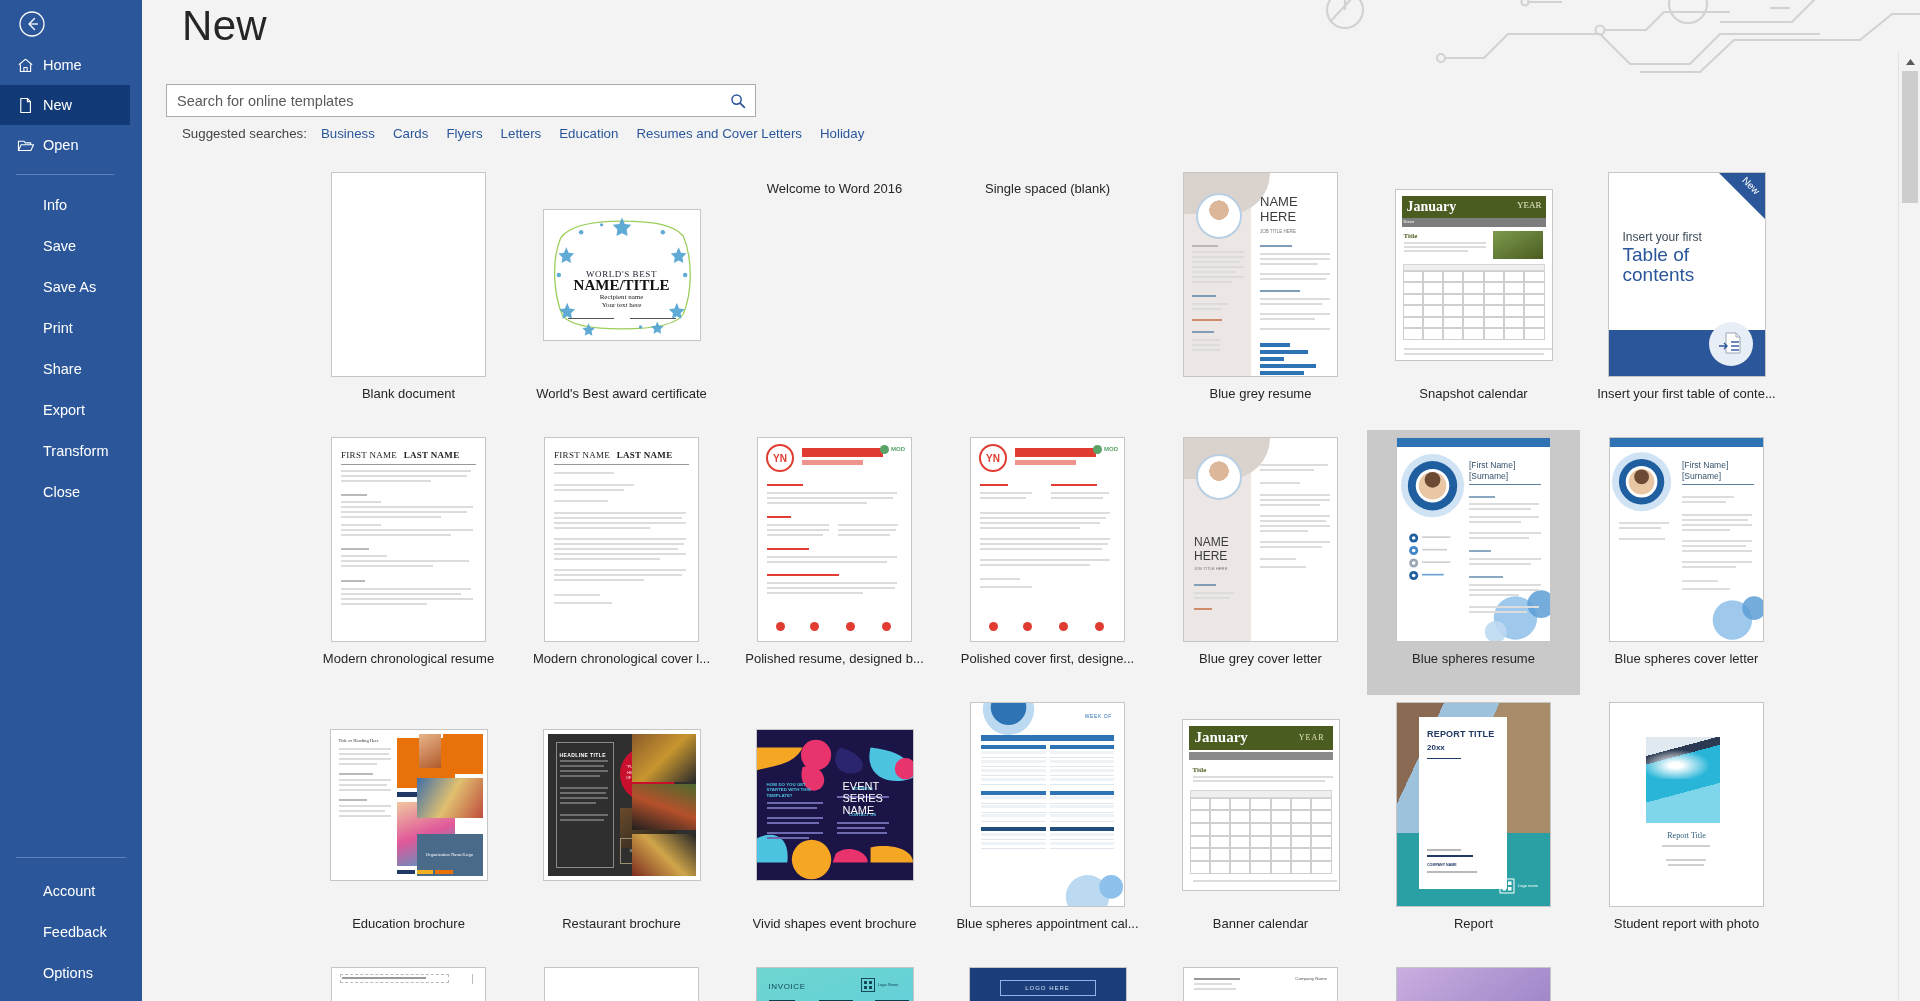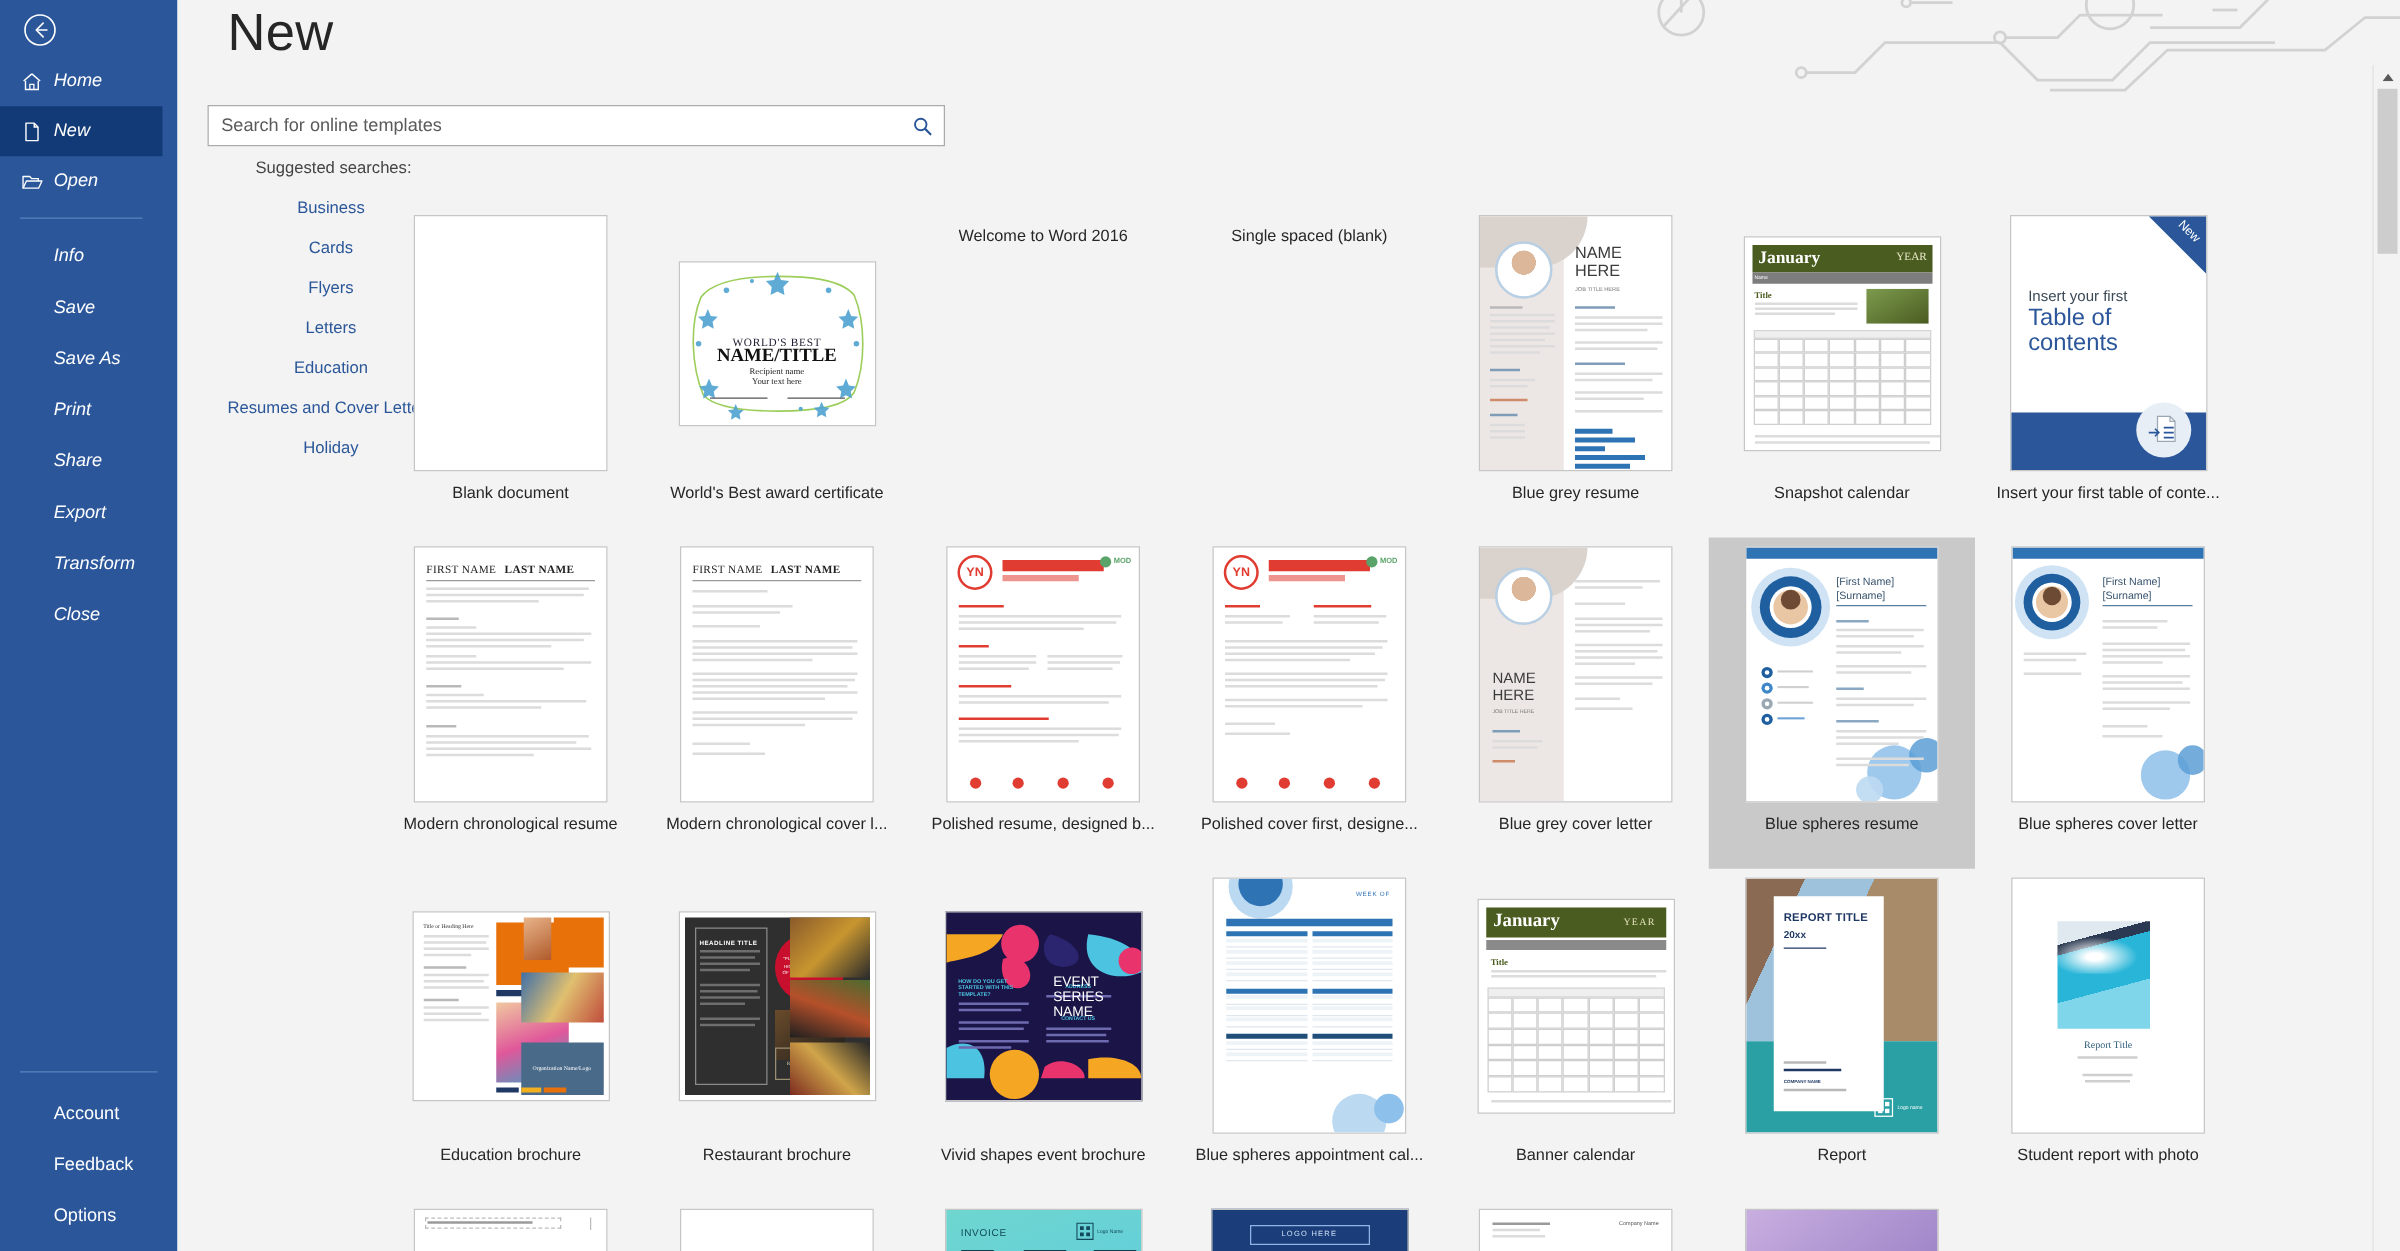--- a/index.html
+++ b/index.html
@@ -20,21 +20,21 @@
     user-select: none;
   }
   .back-btn {
     position: absolute; left: 14px; top: 6px;
     width: 36px; height: 36px;
     display: flex; align-items: center; justify-content: center;
     cursor: pointer;
   }
   .back-btn svg { display: block; }
 
-  .nav-top { position: absolute; top: 45px; left: 0; width: 130px; font-style: italic; }
+  .nav-top { position: absolute; top: 45px; left: 0; width: 130px; }
   .nav-item {
     height: 40px; display: flex; align-items: center;
     padding-left: 17px; font-size: 14.5px; cursor: pointer;
     color: #ffffff; position: relative;
   }
   .nav-item .ico { width: 26px; display:flex; align-items:center; }
   .nav-item.selected { background: #123a76; }
   .nav-sep {
     margin: 9px 16px 9px 16px; height: 1px; background: #5c82bd;
   }
@@ -70,22 +70,22 @@
     font-size: 14.5px; padding-left: 10px; color: #444;
     font-family: "Liberation Sans", sans-serif; background: transparent;
   }
   .search-box input::placeholder { color: #5a5a5a; }
   .search-btn {
     width: 34px; height: 31px; display:flex; align-items:center; justify-content:center;
     cursor: pointer; background: transparent; border: 0;
   }
   .suggest-row {
     position: absolute; left: 40px; top: 126px;
-    display: flex; align-items: center; gap: 17px; font-size: 13.3px;
-    color: #444444; white-space: nowrap; flex-direction: column;
+    display: flex; align-items: center; gap: 0; font-size: 13.3px;
+    color: #444444; white-space: nowrap;
   }
   .suggest-label { color: #444; margin-right: 14px; }
   .suggest-link {
     color: #2b579a; text-decoration: none; cursor: pointer; margin-right: 18px;
   }
 
   
   .grid-scroll {
     position: absolute; left: 0; top: 165px; right: 22px; bottom: 0;
     overflow: hidden;

